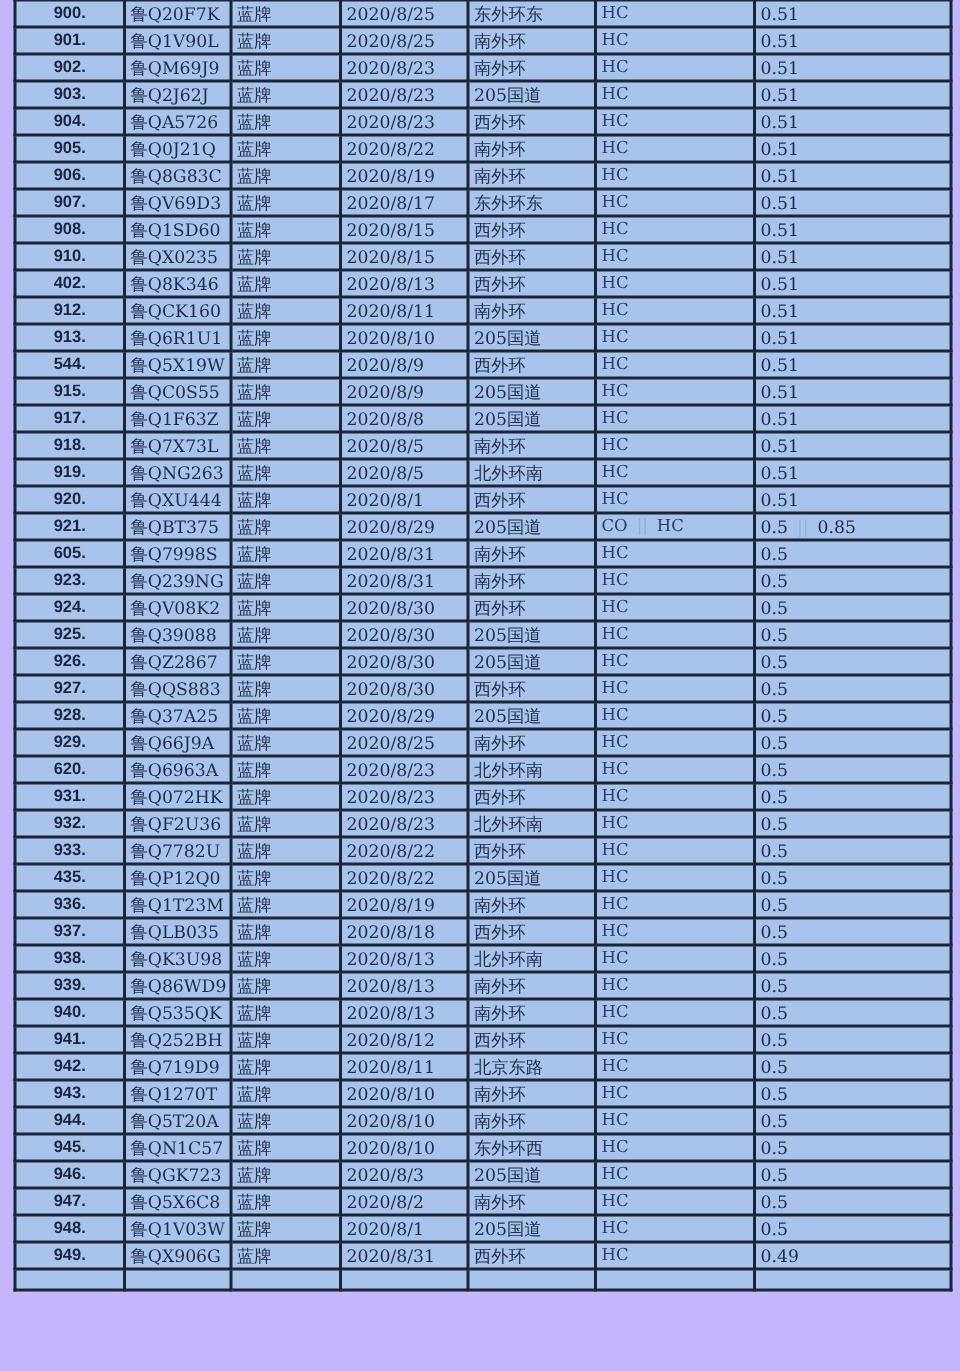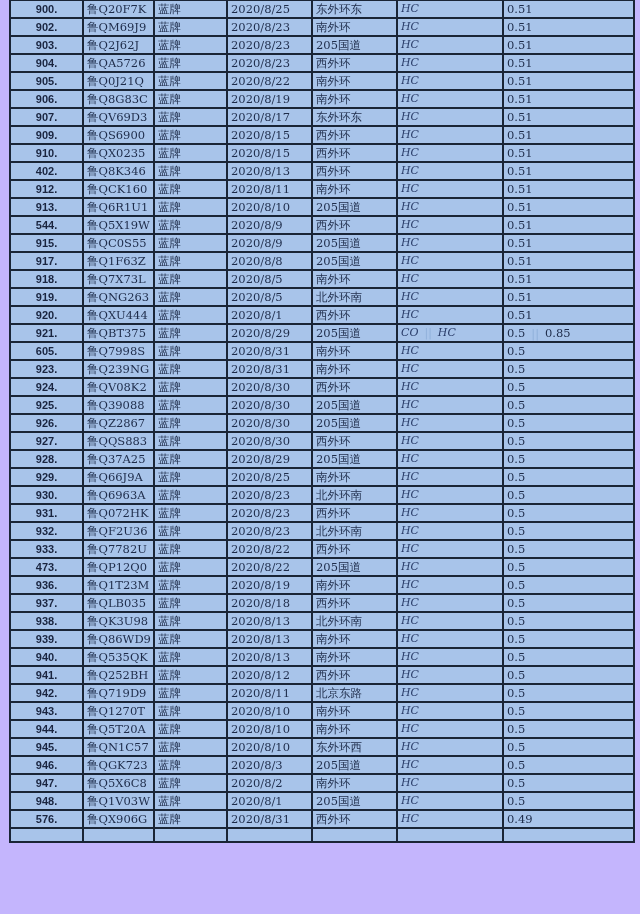--- a/index.html
+++ b/index.html
@@ -45,21 +45,20 @@
       font-size: 11px;
       color: #1a2540;
     }
     table.records td.col-type,
     table.records td.col-road {
       font-size: 11.5px;
     }
     table.records td.col-pollutant {
       color: #2a3d6a;
       font-size: 11px;
-      font-style: italic;
     }
     .sep {
       display: inline-block;
       color: #8fb0da;
       margin: 0 6px;
     }
     tr.partial td { height: 12px; }
   </style>
 </head>
 <body>
@@ -79,20 +78,29 @@
         <tr>
           <td class="col-no"><span>900.</span></td>
           <td class="col-plate"><span>鲁Q20F7K</span></td>
           <td class="col-type"><span>蓝牌</span></td>
           <td class="col-date"><span>2020/8/25</span></td>
           <td class="col-road"><span>东外环东</span></td>
           <td class="col-pollutant"><span>HC</span></td>
           <td class="col-value"><span>0.51</span></td>
         </tr>
         <tr>
+          <td class="col-no"><span>901.</span></td>
+          <td class="col-plate"><span>鲁Q1V90L</span></td>
+          <td class="col-type"><span>蓝牌</span></td>
+          <td class="col-date"><span>2020/8/25</span></td>
+          <td class="col-road"><span>南外环</span></td>
+          <td class="col-pollutant"><span>HC</span></td>
+          <td class="col-value"><span>0.51</span></td>
+        </tr>
+        <tr>
           <td class="col-no"><span>902.</span></td>
           <td class="col-plate"><span>鲁QM69J9</span></td>
           <td class="col-type"><span>蓝牌</span></td>
           <td class="col-date"><span>2020/8/23</span></td>
           <td class="col-road"><span>南外环</span></td>
           <td class="col-pollutant"><span>HC</span></td>
           <td class="col-value"><span>0.51</span></td>
         </tr>
         <tr>
           <td class="col-no"><span>903.</span></td>
@@ -133,22 +141,22 @@
         <tr>
           <td class="col-no"><span>907.</span></td>
           <td class="col-plate"><span>鲁QV69D3</span></td>
           <td class="col-type"><span>蓝牌</span></td>
           <td class="col-date"><span>2020/8/17</span></td>
           <td class="col-road"><span>东外环东</span></td>
           <td class="col-pollutant"><span>HC</span></td>
           <td class="col-value"><span>0.51</span></td>
         </tr>
         <tr>
-          <td class="col-no"><span>909.</span></td>
-          <td class="col-plate"><span>鲁QS6900</span></td>
+          <td class="col-no"><span>908.</span></td>
+          <td class="col-plate"><span>鲁Q1SD60</span></td>
           <td class="col-type"><span>蓝牌</span></td>
           <td class="col-date"><span>2020/8/15</span></td>
           <td class="col-road"><span>西外环</span></td>
           <td class="col-pollutant"><span>HC</span></td>
           <td class="col-value"><span>0.51</span></td>
         </tr>
         <tr>
           <td class="col-no"><span>910.</span></td>
           <td class="col-plate"><span>鲁QX0235</span></td>
           <td class="col-type"><span>蓝牌</span></td>
@@ -313,21 +321,21 @@
         <tr>
           <td class="col-no"><span>929.</span></td>
           <td class="col-plate"><span>鲁Q66J9A</span></td>
           <td class="col-type"><span>蓝牌</span></td>
           <td class="col-date"><span>2020/8/25</span></td>
           <td class="col-road"><span>南外环</span></td>
           <td class="col-pollutant"><span>HC</span></td>
           <td class="col-value"><span>0.5</span></td>
         </tr>
         <tr>
-          <td class="col-no"><span>930.</span></td>
+          <td class="col-no"><span>620.</span></td>
           <td class="col-plate"><span>鲁Q6963A</span></td>
           <td class="col-type"><span>蓝牌</span></td>
           <td class="col-date"><span>2020/8/23</span></td>
           <td class="col-road"><span>北外环南</span></td>
           <td class="col-pollutant"><span>HC</span></td>
           <td class="col-value"><span>0.5</span></td>
         </tr>
         <tr>
           <td class="col-no"><span>931.</span></td>
           <td class="col-plate"><span>鲁Q072HK</span></td>
@@ -349,21 +357,21 @@
         <tr>
           <td class="col-no"><span>933.</span></td>
           <td class="col-plate"><span>鲁Q7782U</span></td>
           <td class="col-type"><span>蓝牌</span></td>
           <td class="col-date"><span>2020/8/22</span></td>
           <td class="col-road"><span>西外环</span></td>
           <td class="col-pollutant"><span>HC</span></td>
           <td class="col-value"><span>0.5</span></td>
         </tr>
         <tr>
-          <td class="col-no"><span>473.</span></td>
+          <td class="col-no"><span>435.</span></td>
           <td class="col-plate"><span>鲁QP12Q0</span></td>
           <td class="col-type"><span>蓝牌</span></td>
           <td class="col-date"><span>2020/8/22</span></td>
           <td class="col-road"><span>205国道</span></td>
           <td class="col-pollutant"><span>HC</span></td>
           <td class="col-value"><span>0.5</span></td>
         </tr>
         <tr>
           <td class="col-no"><span>936.</span></td>
           <td class="col-plate"><span>鲁Q1T23M</span></td>
@@ -475,21 +483,21 @@
         <tr>
           <td class="col-no"><span>948.</span></td>
           <td class="col-plate"><span>鲁Q1V03W</span></td>
           <td class="col-type"><span>蓝牌</span></td>
           <td class="col-date"><span>2020/8/1</span></td>
           <td class="col-road"><span>205国道</span></td>
           <td class="col-pollutant"><span>HC</span></td>
           <td class="col-value"><span>0.5</span></td>
         </tr>
         <tr>
-          <td class="col-no"><span>576.</span></td>
+          <td class="col-no"><span>949.</span></td>
           <td class="col-plate"><span>鲁QX906G</span></td>
           <td class="col-type"><span>蓝牌</span></td>
           <td class="col-date"><span>2020/8/31</span></td>
           <td class="col-road"><span>西外环</span></td>
           <td class="col-pollutant"><span>HC</span></td>
           <td class="col-value"><span>0.49</span></td>
         </tr>
         <tr class="partial">
           <td></td>
           <td></td>

